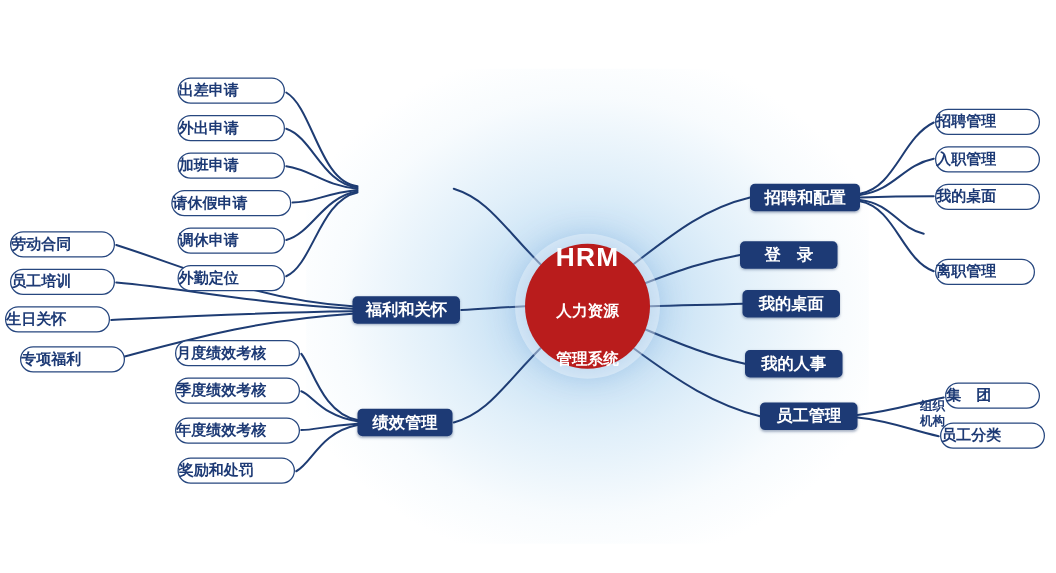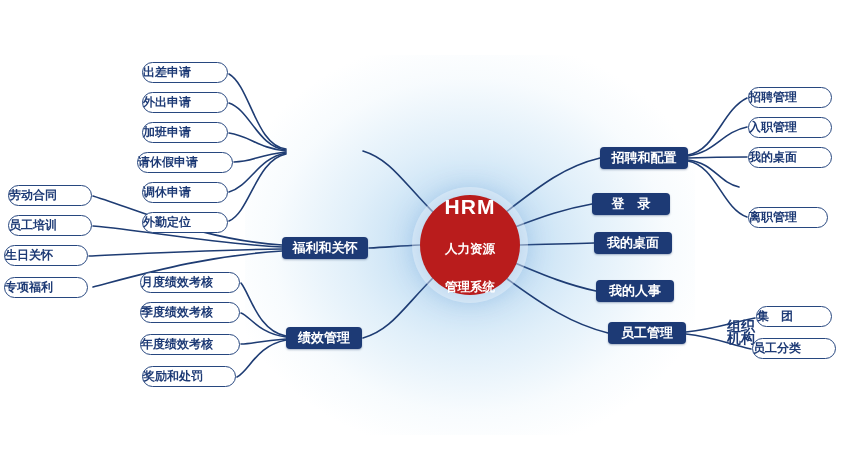--- a/index.html
+++ b/index.html
@@ -33,21 +33,21 @@
     text-align:center;border-radius:4px;
     box-shadow:0 1px 2px rgba(20,45,95,0.35);
   }
   .leaf{
     position:absolute;height:21px;line-height:18px;box-sizing:border-box;
     background:#fff;border:1.5px solid #27477f;border-radius:11px;
     color:#1d3a75;font-size:12px;font-weight:bold;
   }
   .junction-label{
     position:absolute;left:726px;top:320px;width:30px;
-    color:#1d3a75;font-size:14px;font-weight:bold;line-height:12px;text-align:center;
+    color:#1d3a75;font-size:10px;font-weight:bold;line-height:12px;text-align:right;
   }
 </style>
 </head>
 <body>
 
 <div class="canvas">
 
   <div class="glow"></div>
 
   <svg class="wires" width="845" height="458" viewBox="0 0 845 458">
@@ -101,21 +101,21 @@
   <div class="leaf" style="left:142px;top:62px;width:86px">出差申请</div>
   <div class="leaf" style="left:142px;top:92px;width:86px">外出申请</div>
   <div class="leaf" style="left:142px;top:122px;width:86px">加班申请</div>
   <div class="leaf" style="left:137px;top:152px;width:96px">请休假申请</div>
   <div class="leaf" style="left:142px;top:182px;width:86px">调休申请</div>
   <div class="leaf" style="left:142px;top:212px;width:86px">外勤定位</div>
 
   <div class="leaf" style="left:8px;top:185px;width:84px">劳动合同</div>
   <div class="leaf" style="left:8px;top:215px;width:84px">员工培训</div>
   <div class="leaf" style="left:4px;top:245px;width:84px">生日关怀</div>
-  <div class="leaf" style="left:4px;top:277px;width:84px">专项福利</div>
+  <div class="leaf" style="left:16px;top:277px;width:84px">专项福利</div>
 
   <div class="leaf" style="left:140px;top:272px;width:100px">月度绩效考核</div>
   <div class="leaf" style="left:140px;top:302px;width:100px">季度绩效考核</div>
   <div class="leaf" style="left:140px;top:334px;width:100px">年度绩效考核</div>
   <div class="leaf" style="left:142px;top:366px;width:94px">奖励和处罚</div>
 
   <div class="branch" style="left:600px;top:147px;width:88px">招聘和配置</div>
   <div class="branch" style="left:592px;top:193px;width:78px">登　录</div>
   <div class="branch" style="left:594px;top:232px;width:78px">我的桌面</div>
   <div class="branch" style="left:596px;top:280px;width:78px">我的人事</div>

